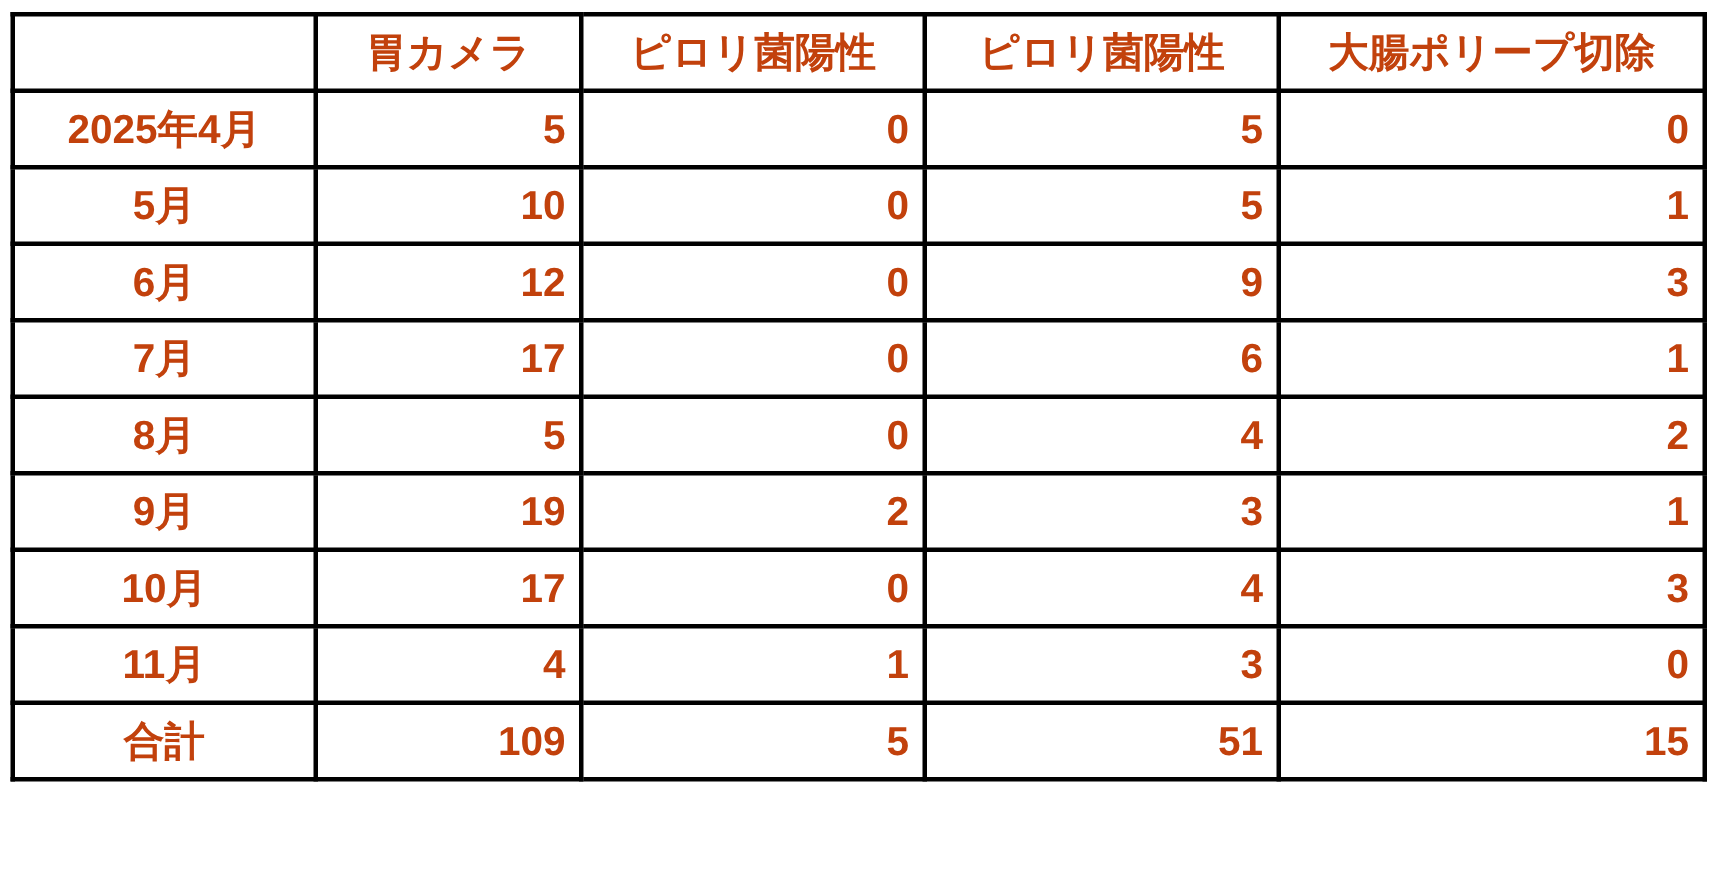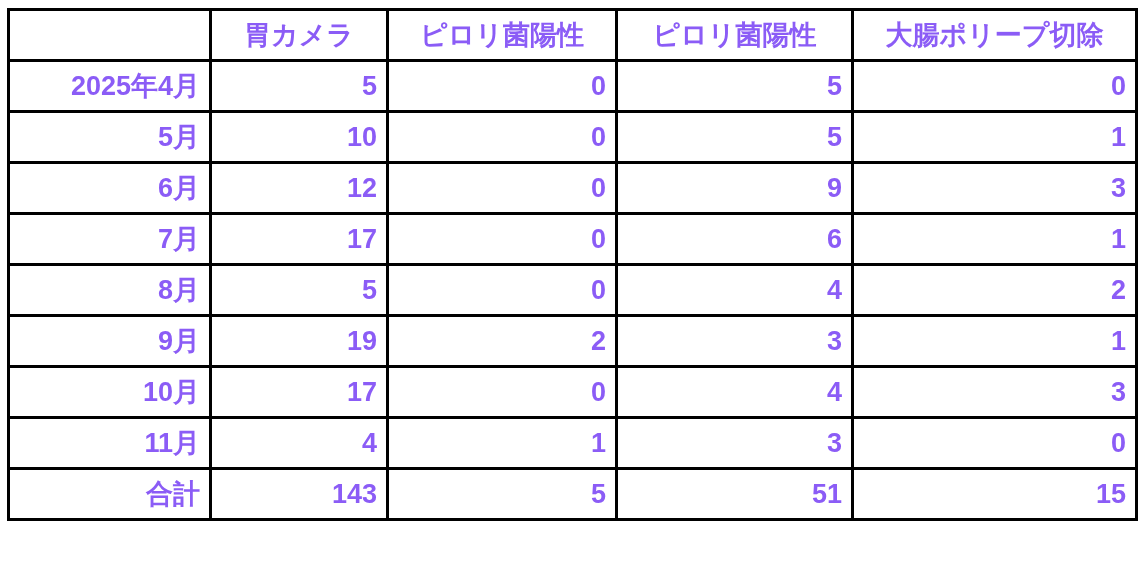--- a/index.html
+++ b/index.html
@@ -21,21 +21,21 @@
     top: 8px;
     border-collapse: collapse;
     table-layout: fixed;
     width: 1128px;
   }
   table.data-table th,
   table.data-table td {
     border: 3px solid #000000;
     font-weight: bold;
     font-size: 27px;
-    color: #8b5cf6;
+    color: #c2410c;
     height: 48px;
     padding: 0 9px;
     overflow: hidden;
     white-space: nowrap;
     background: #ffffff;
     line-height: 1;
   }
   .col-labels  { width: 202px; }
   .col-c1      { width: 177px; }
   .col-c2      { width: 229px; }
@@ -44,21 +44,20 @@
 
   th.corner {
     background: #ffffff;
   }
   th.colhead {
     background: #C6EFCE;
     text-align: center;
   }
   th.rowlabel {
     background: #BDE3F2;
-    text-align: right;
   }
   td.num {
     background: #ffffff;
     text-align: right;
   }
 </style>
 </head>
 <body>
 
 <div class="stage">
@@ -131,20 +130,20 @@
       </tr>
       <tr>
         <th class="rowlabel">11月</th>
         <td class="num">4</td>
         <td class="num">1</td>
         <td class="num">3</td>
         <td class="num">0</td>
       </tr>
       <tr>
         <th class="rowlabel">合計</th>
-        <td class="num">143</td>
+        <td class="num">109</td>
         <td class="num">5</td>
         <td class="num">51</td>
         <td class="num">15</td>
       </tr>
     </tbody>
   </table>
 </div>
 
 </body></html>

